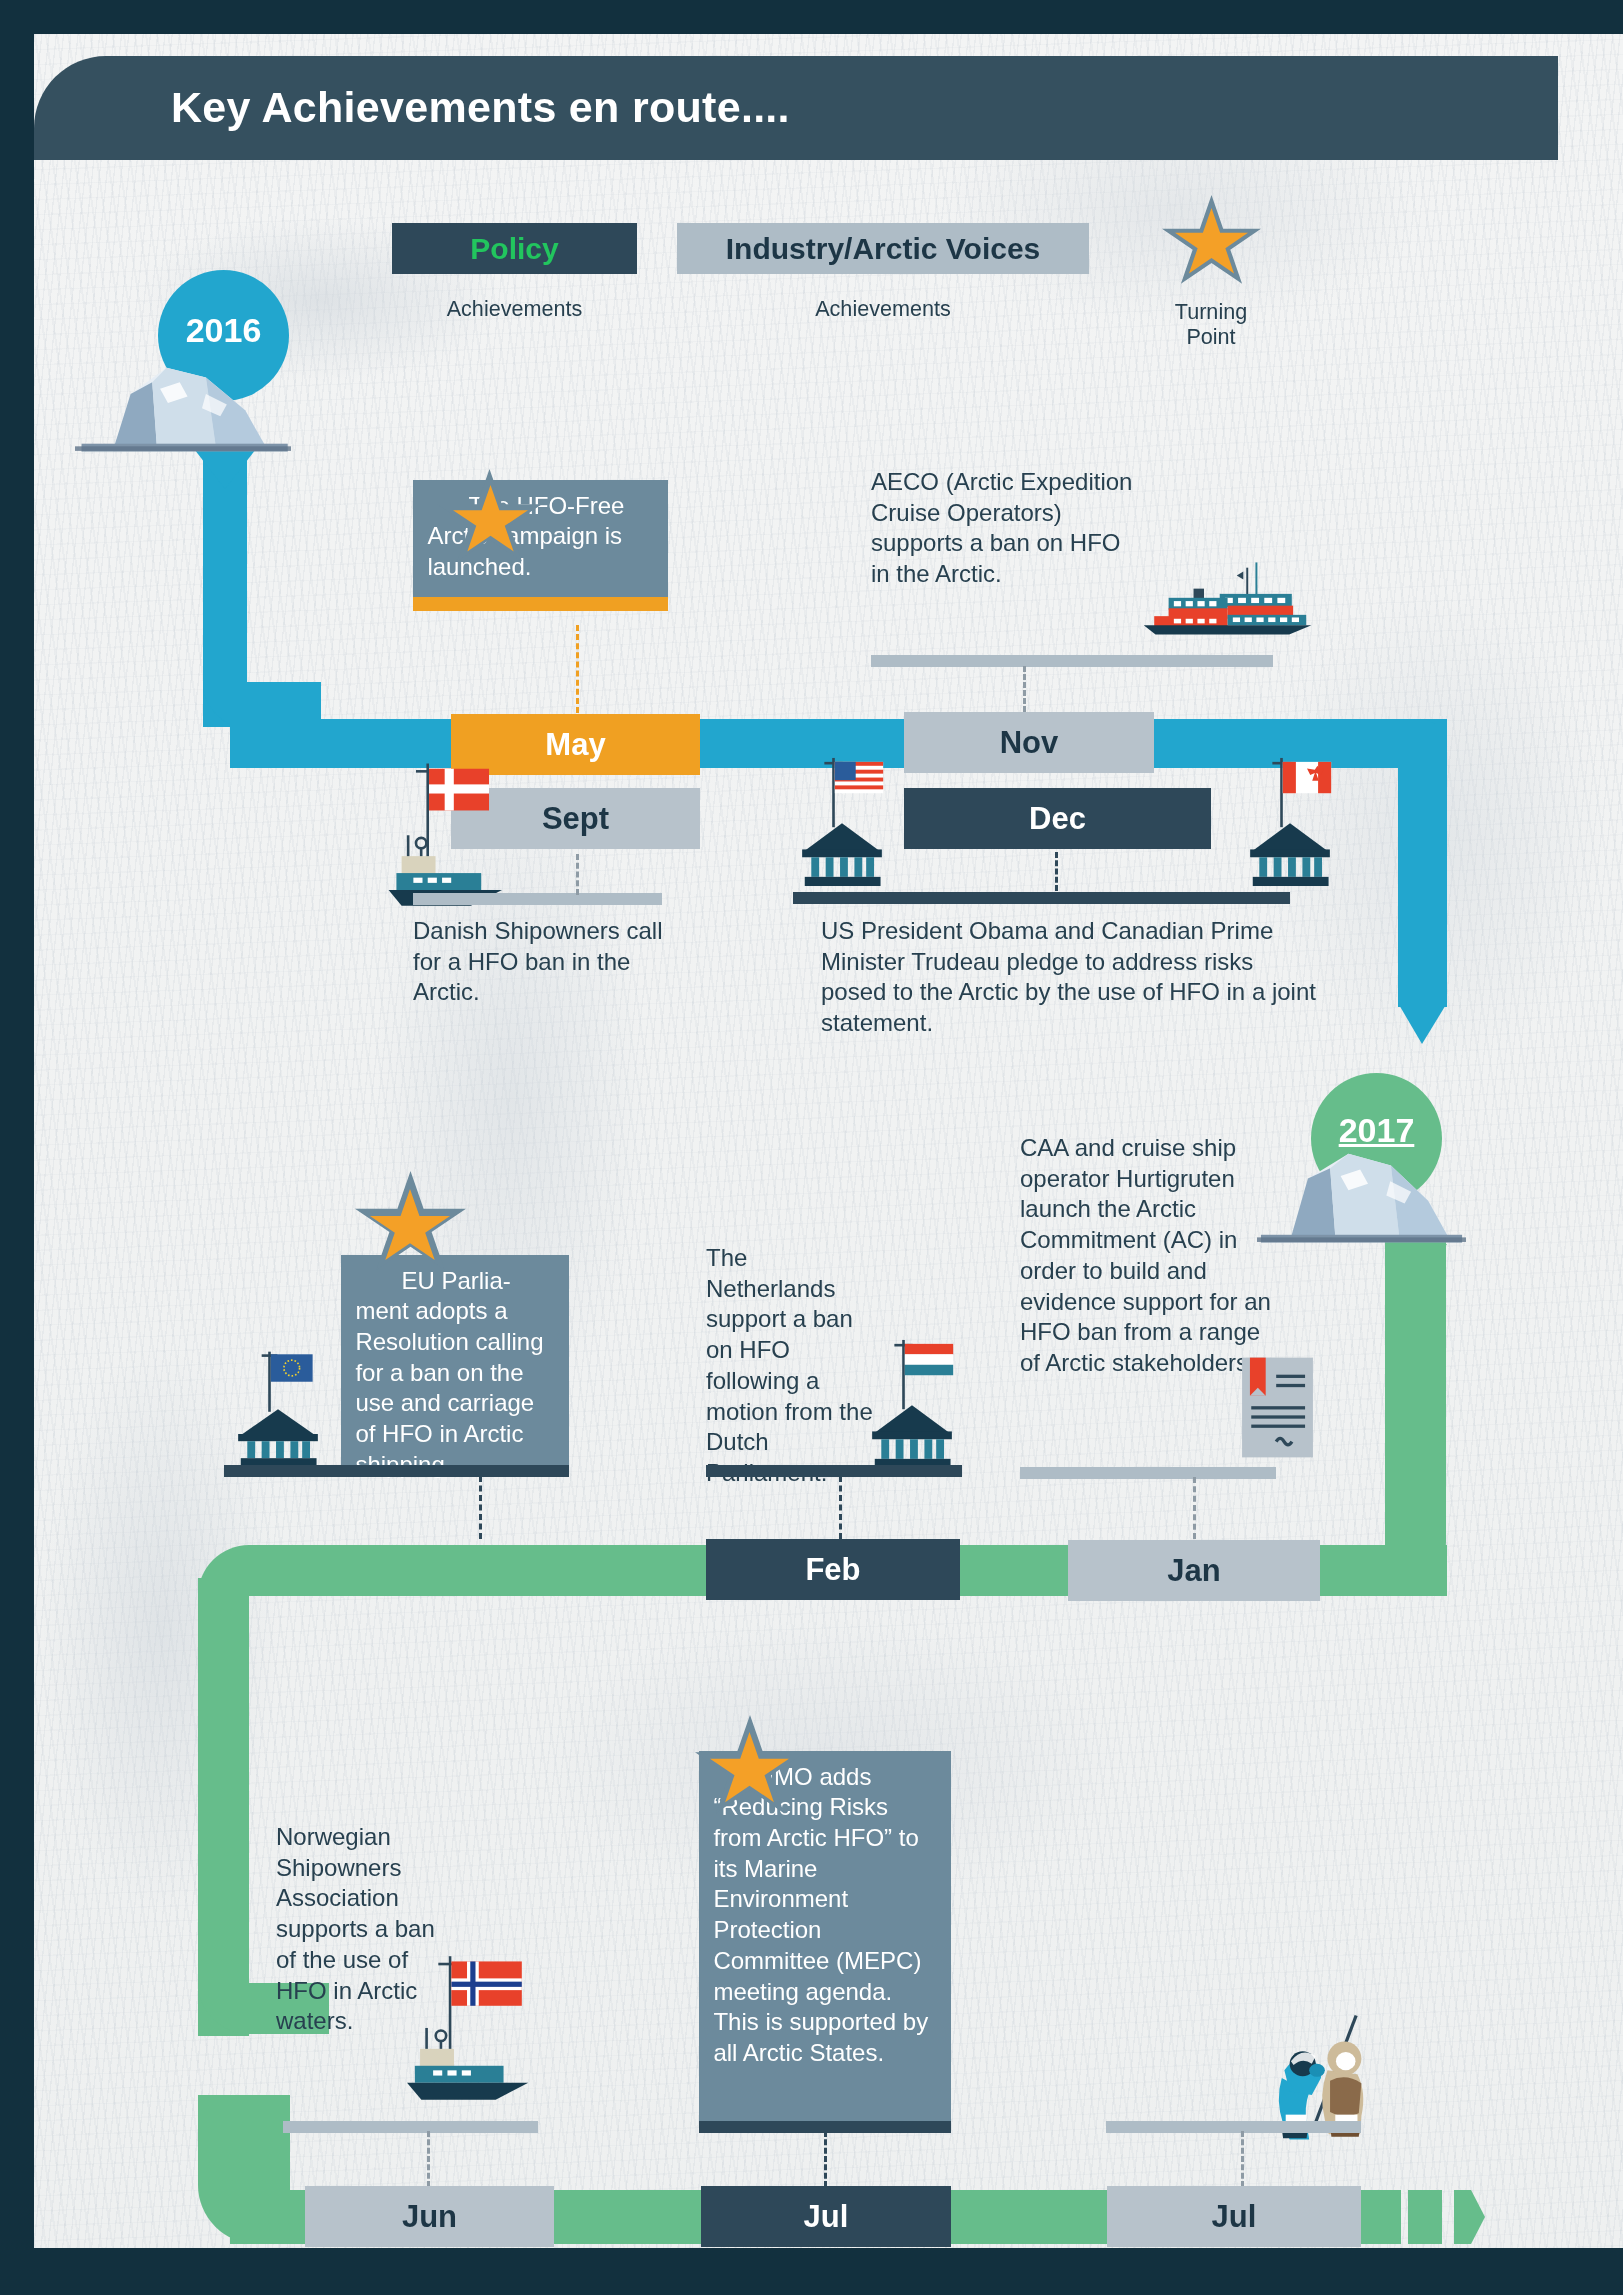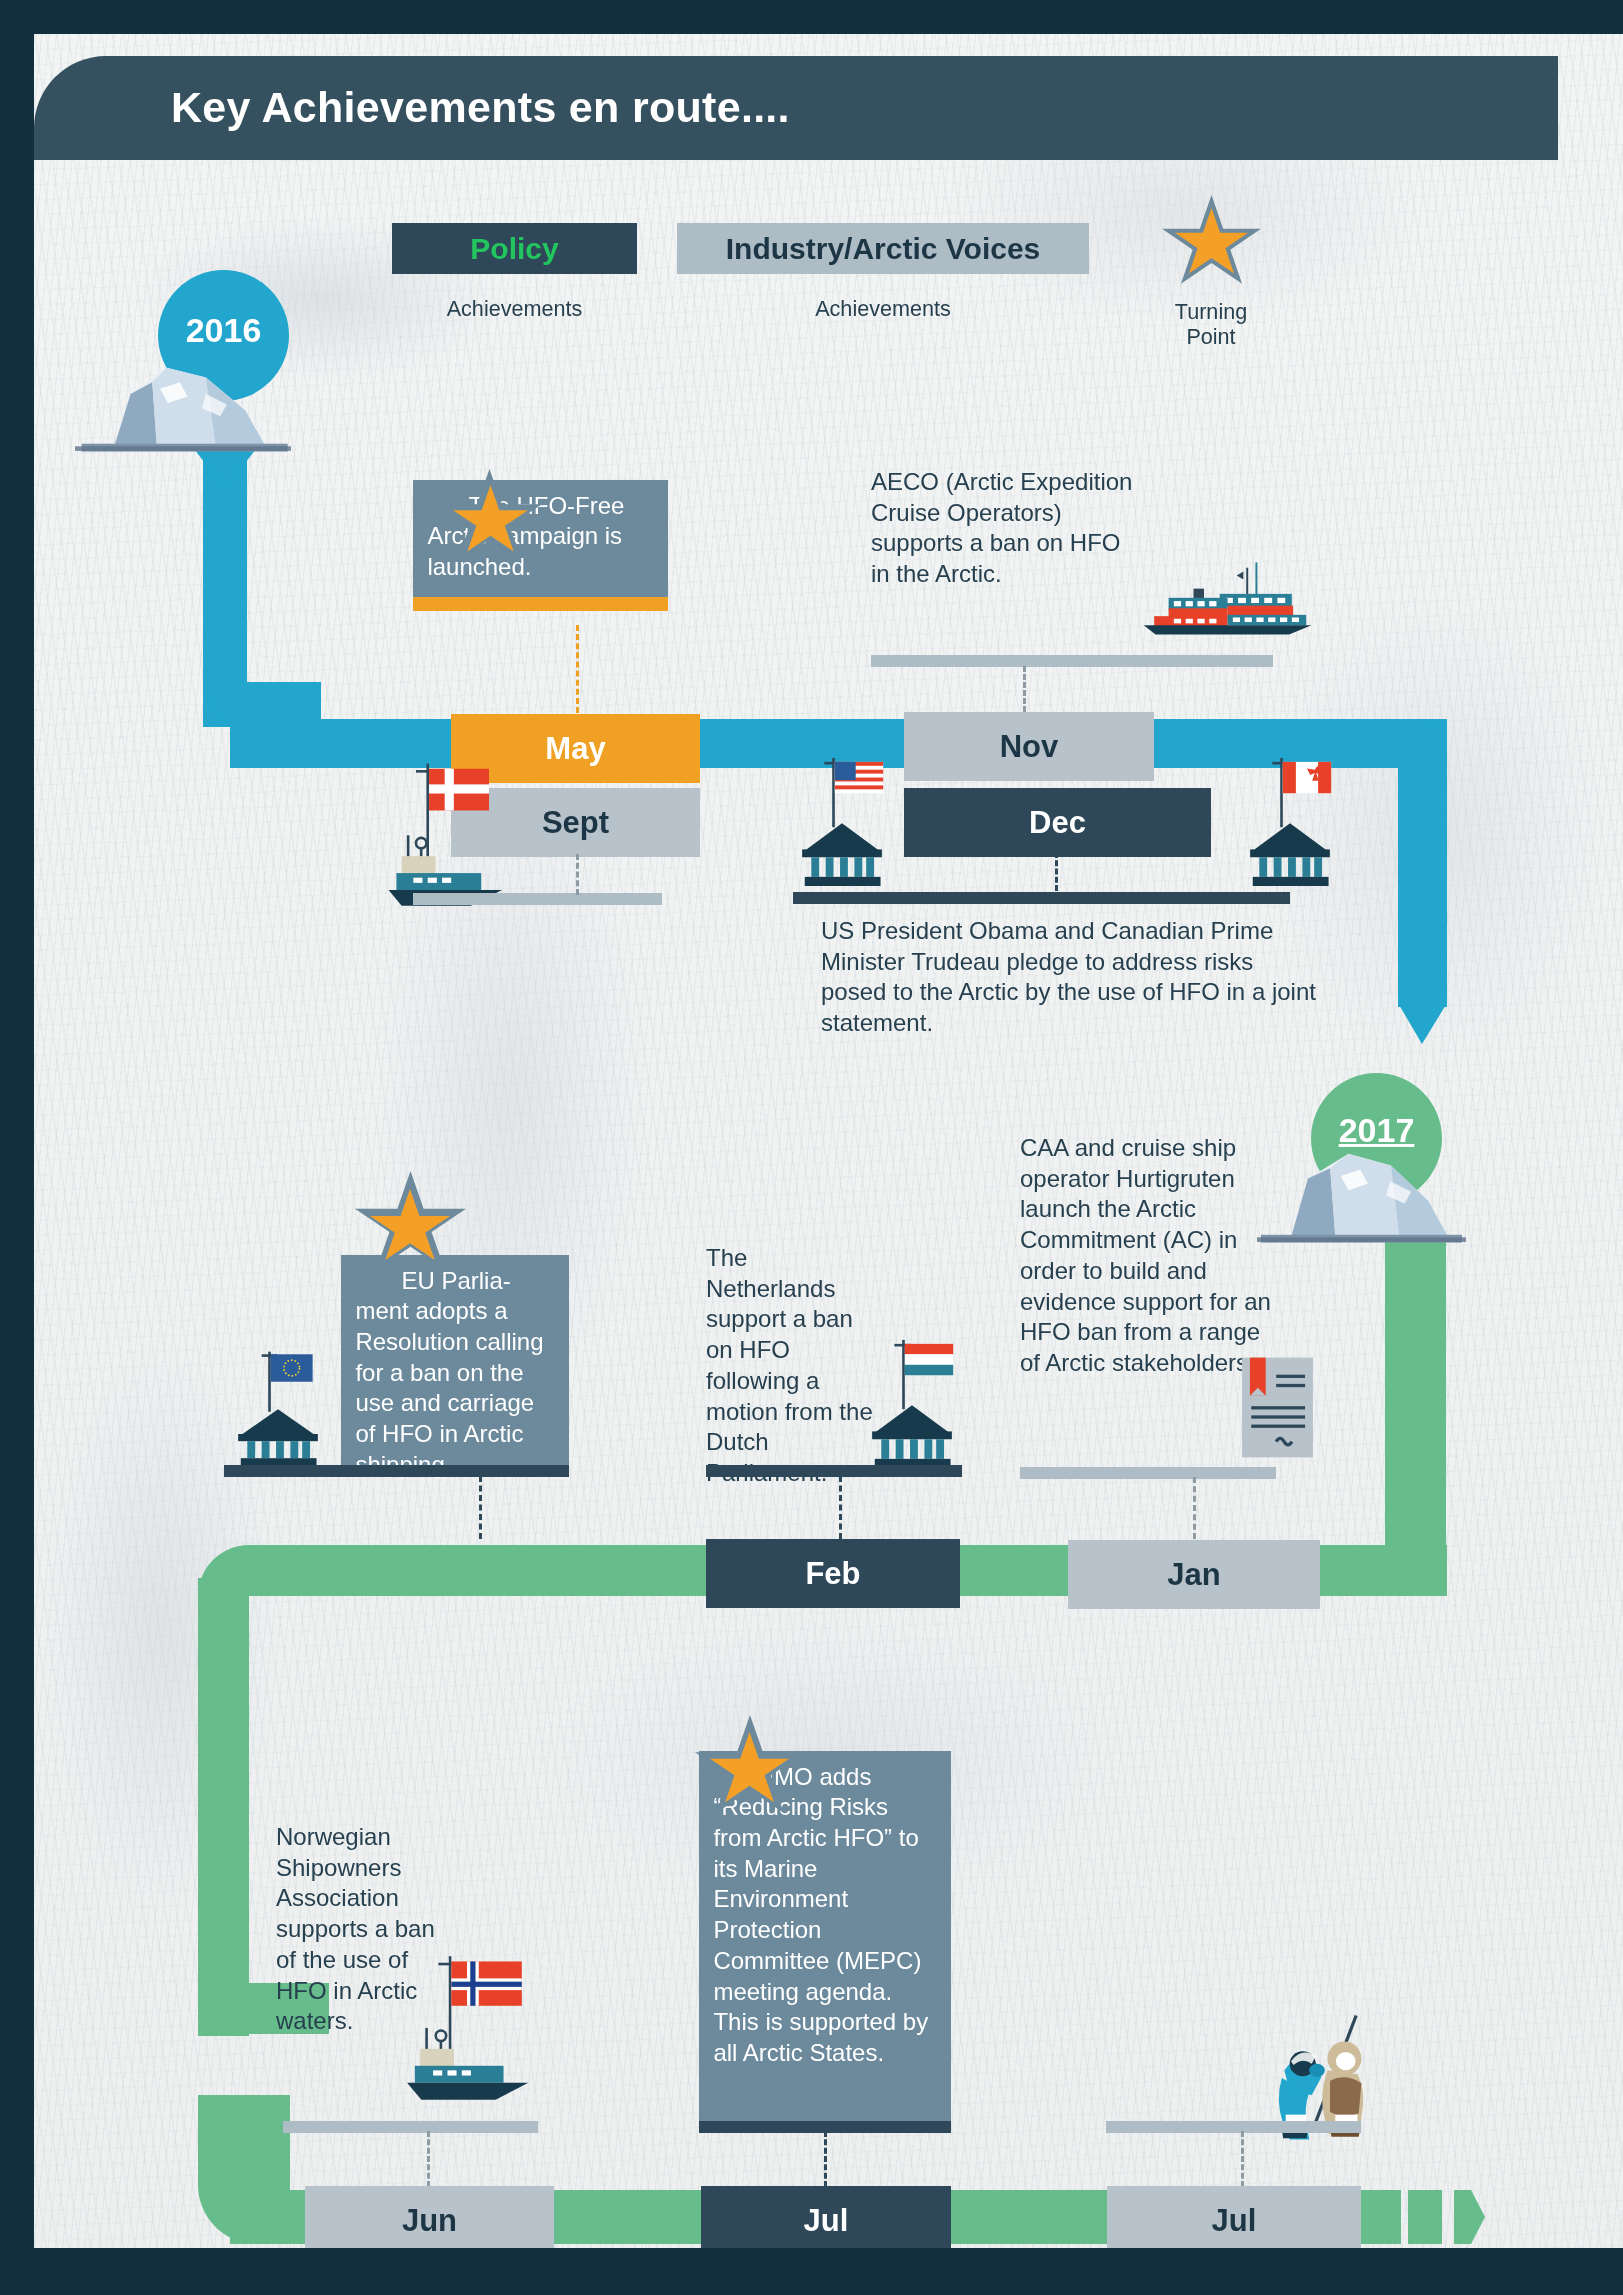--- a/index.html
+++ b/index.html
@@ -83,21 +83,21 @@
   .y2016 span{margin-top:41px;}
   .y2017{left:1355px;top:1073px;width:131px;height:131px;background:#66bd8b;}
   .y2017 span{margin-top:38px;}
 
   
   .iceberg{position:absolute;}
   .iceberg svg{display:block;}
 
   
   .month{
-    position:absolute;height:69px;
+    position:absolute;height:61px;
     display:flex;align-items:center;justify-content:center;
     font-size:31px;font-weight:bold;
   }
   .m-orange{background:#f0a022;color:#fff;}
   .m-grey{background:#b7c2cb;color:#1d3646;}
   .m-dark{background:#2e4859;color:#fff;}
 
   
   .callout{
     position:absolute;background:#6c8a9c;color:#ffffff;
@@ -208,20 +208,21 @@
         <rect x="22" y="152" width="52" height="30" fill="#d9d3bd"></rect>
         <rect x="14" y="178" width="130" height="26" fill="#2a7f96"></rect>
         <rect x="40" y="185" width="14" height="8" fill="#ffffff"></rect>
         <rect x="62" y="185" width="14" height="8" fill="#ffffff"></rect>
         <rect x="84" y="185" width="14" height="8" fill="#ffffff"></rect>
         <path d="M2 204 L176 204 L128 228 L22 228 Z" fill="#173a4d"></path>
       </svg>
     </div>
     <div class="rule r-grey" style="left:379px;top:859px;width:249px;"></div>
     <div class="dash" style="left:542px;top:820px;height:41px;"></div>
+    <div class="plaintext" style="left:379px;top:882px;width:262px;">Danish Shipowners call for a HFO ban in the Arctic.</div>
 
     <div class="plaintext" style="left:837px;top:433px;width:262px;">AECO (Arctic Expedition Cruise Operators) supports a ban on HFO in the Arctic.</div>
     <div class="icon" style="left:1094px;top:523px;">
       <svg width="190" height="79" viewBox="0 0 290 120">
         <line x1="196" y1="8" x2="196" y2="60" stroke="#2a7f96" stroke-width="3"></line>
         <line x1="182" y1="16" x2="182" y2="60" stroke="#2e4859" stroke-width="3"></line>
         <path d="M176 22 l-10 6 l10 6 z" fill="#2e4859"></path>
         <rect x="140" y="56" width="110" height="20" fill="#2a7f96"></rect>
         <rect x="148" y="62" width="12" height="8" fill="#ffffff"></rect>
         <rect x="168" y="62" width="12" height="8" fill="#ffffff"></rect>

